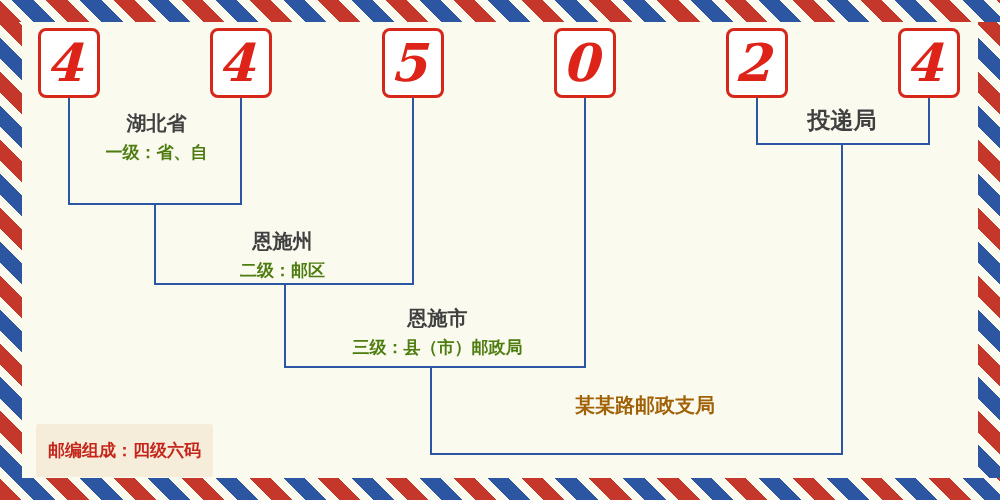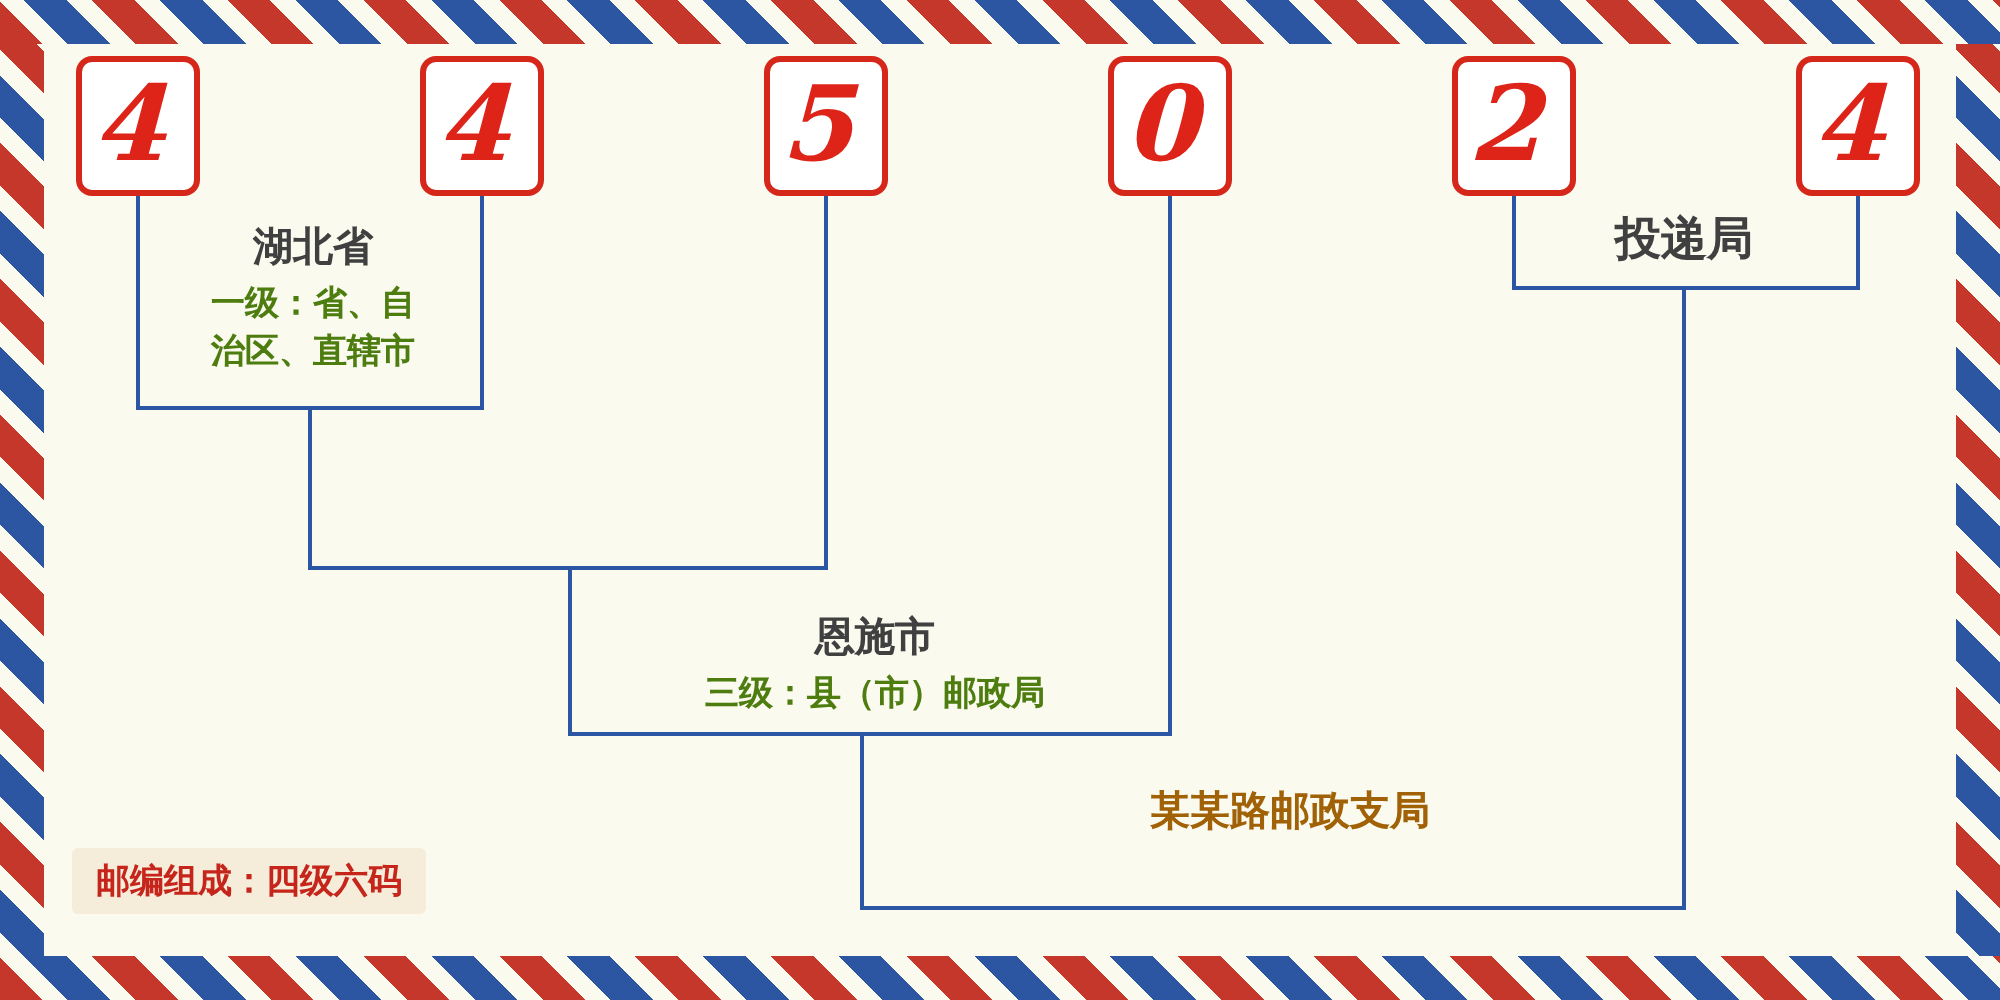--- a/index.html
+++ b/index.html
@@ -30,21 +30,21 @@
     font-size:52px;line-height:1;color:#DE2419;transform:skewX(-4deg);
   }
   
   .ln{position:absolute;background:#2A56A4;}
   
   .block{position:absolute;text-align:center;}
   .name{color:#404040;font-weight:bold;font-size:20px;line-height:1.3;margin-bottom:5px;}
   .name-sm{color:#a16207;font-weight:bold;font-size:20px;line-height:1.3;margin-bottom:10px;}
   .desc{color:#4d7c0f;font-weight:bold;font-size:17px;line-height:1.4;}
   .footer-box{
-    position:absolute;left:36px;top:424px;padding:5px 12px;
+    position:absolute;left:36px;top:424px;padding:15px 12px;
     background:#F5ECDA;border-radius:3px;
   }
   .footer-text{color:#C5251B;font-weight:bold;font-size:17px;}
 </style>
 </head>
 <body>
 
 <div class="canvas">
 
   <div class="stripe stripe-left"></div>
@@ -83,23 +83,26 @@
   <div class="ln" style="left:430px;top:366px;width:2px;height:89px"></div>
   <div class="ln" style="left:430px;top:453px;width:413px;height:2px"></div>
   <div class="ln" style="left:841px;top:143px;width:2px;height:312px"></div>
   <div class="ln" style="left:756px;top:98px;width:2px;height:47px"></div>
   <div class="ln" style="left:928px;top:98px;width:2px;height:47px"></div>
   <div class="ln" style="left:756px;top:143px;width:174px;height:2px"></div>
 
   <div class="block" style="left:64px;top:110px;width:185px">
     <div class="name">湖北省</div>
     <div class="desc">一级：省、自</div>
-    <div class="desc">治区、直辖市</div>
   </div>
 
+  <div class="block" style="left:175px;top:228px;width:215px">
+    <div class="name">恩施州</div>
+    <div class="desc">二级：邮区</div>
+  </div>
 
   <div class="block" style="left:295px;top:305px;width:285px">
     <div class="name">恩施市</div>
     <div class="desc">三级：县（市）邮政局</div>
   </div>
 
   <div class="block" style="left:505px;top:392px;width:280px">
     <div class="name-sm">某某路邮政支局</div>
   </div>
 

